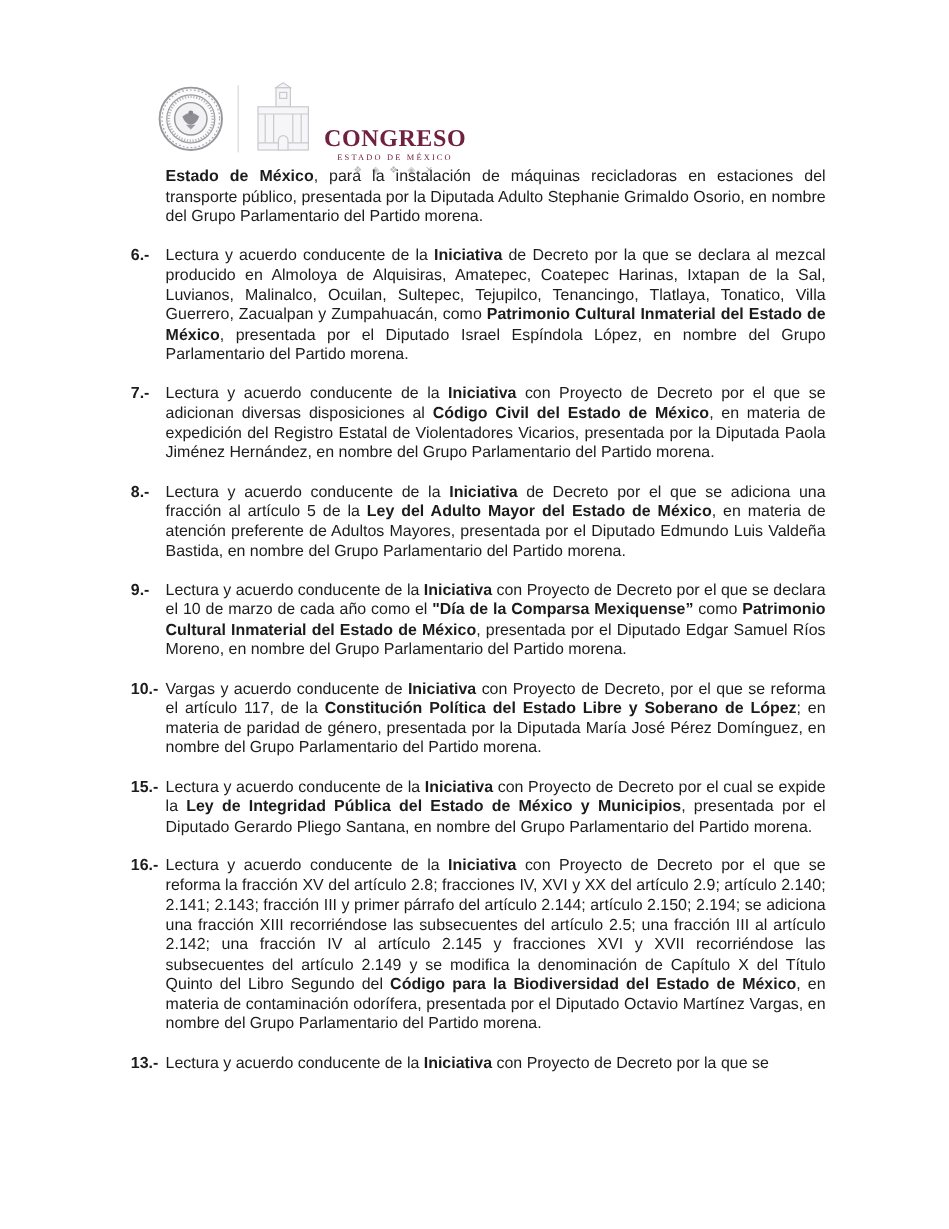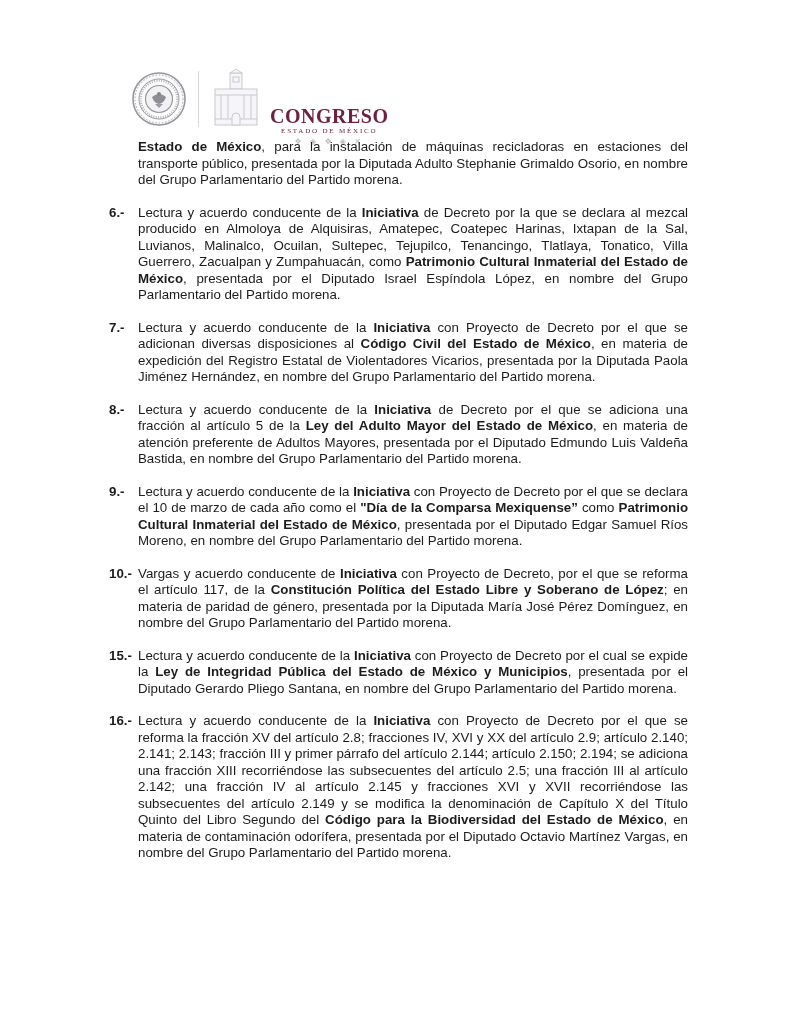--- a/index.html
+++ b/index.html
@@ -154,14 +154,18 @@
   <div class="agenda-item">
     <span class="item-number">15.-</span>
     <span><span>Lectura y acuerdo conducente de la </span><b>Iniciativa</b><span> con Proyecto de Decreto por el cual se expide la </span><b>Ley de Integridad Pública del Estado de México y Municipios</b><span>, presentada por el Diputado Gerardo Pliego Santana, en nombre del Grupo Parlamentario del Partido morena.</span></span>
   </div>
 
   <div class="agenda-item">
     <span class="item-number">16.-</span>
     <span><span>Lectura y acuerdo conducente de la </span><b>Iniciativa</b><span> con Proyecto de Decreto por el que se reforma la fracción XV del artículo 2.8; fracciones IV, XVI y XX del artículo 2.9; artículo 2.140; 2.141; 2.143; fracción III y primer párrafo del artículo 2.144; artículo 2.150; 2.194; se adiciona una fracción XIII recorriéndose las subsecuentes del artículo 2.5; una fracción III al artículo 2.142; una fracción IV al artículo 2.145 y fracciones XVI y XVII recorriéndose las subsecuentes del artículo 2.149 y se modifica la denominación de Capítulo X del Título Quinto del Libro Segundo del </span><b>Código para la Biodiversidad del Estado de México</b><span>, en materia de contaminación odorífera, presentada por el Diputado Octavio Martínez Vargas, en nombre del Grupo Parlamentario del Partido morena.</span></span>
   </div>
 
+  <div class="agenda-item">
+    <span class="item-number">13.-</span>
+    <span><span>Lectura y acuerdo conducente de la </span><b>Iniciativa</b><span> con Proyecto de Decreto por la que se</span></span>
+  </div>
 </div>
 </main>
 
 </body></html>

